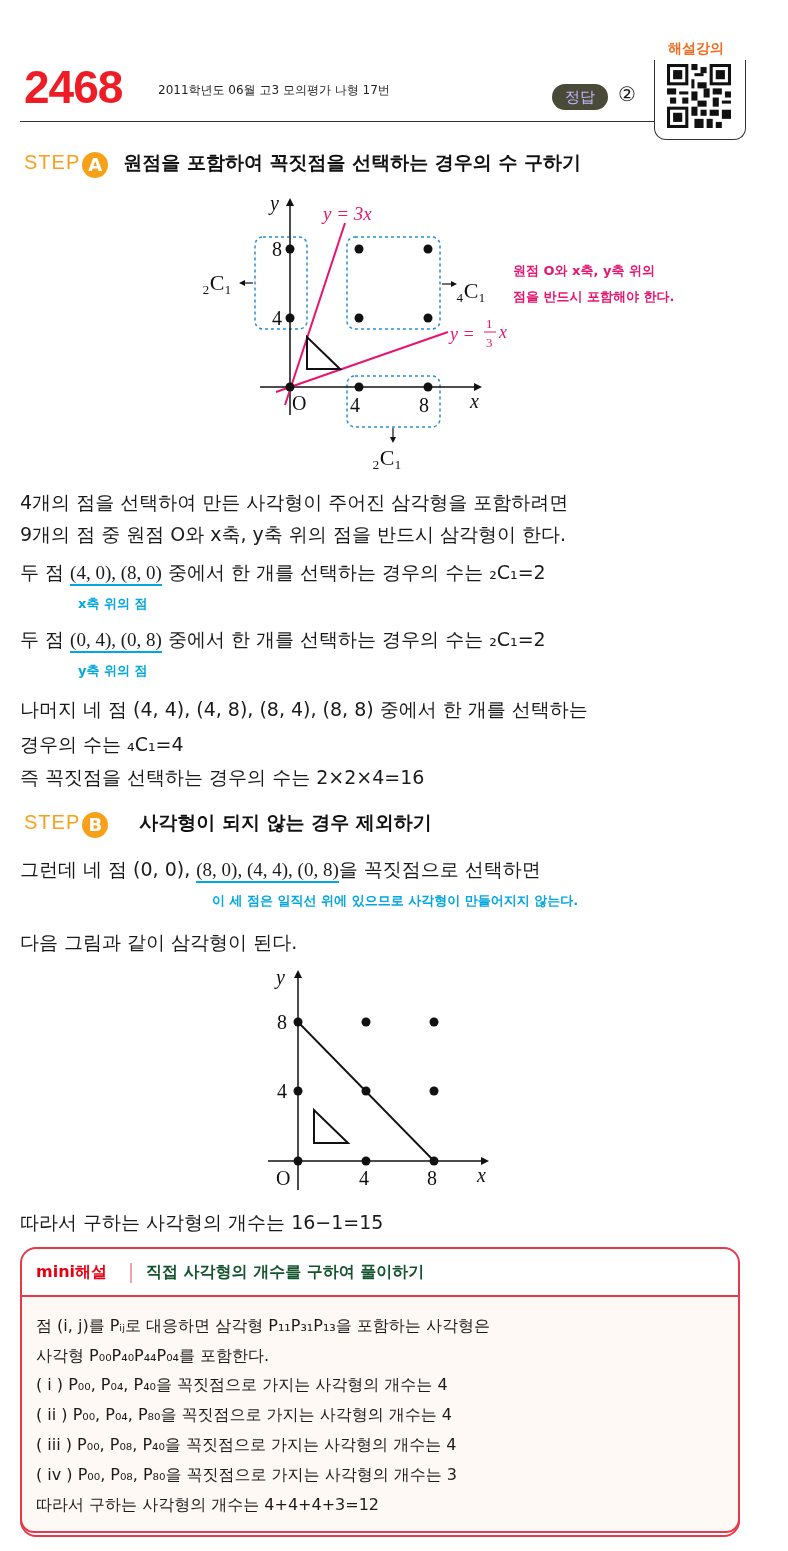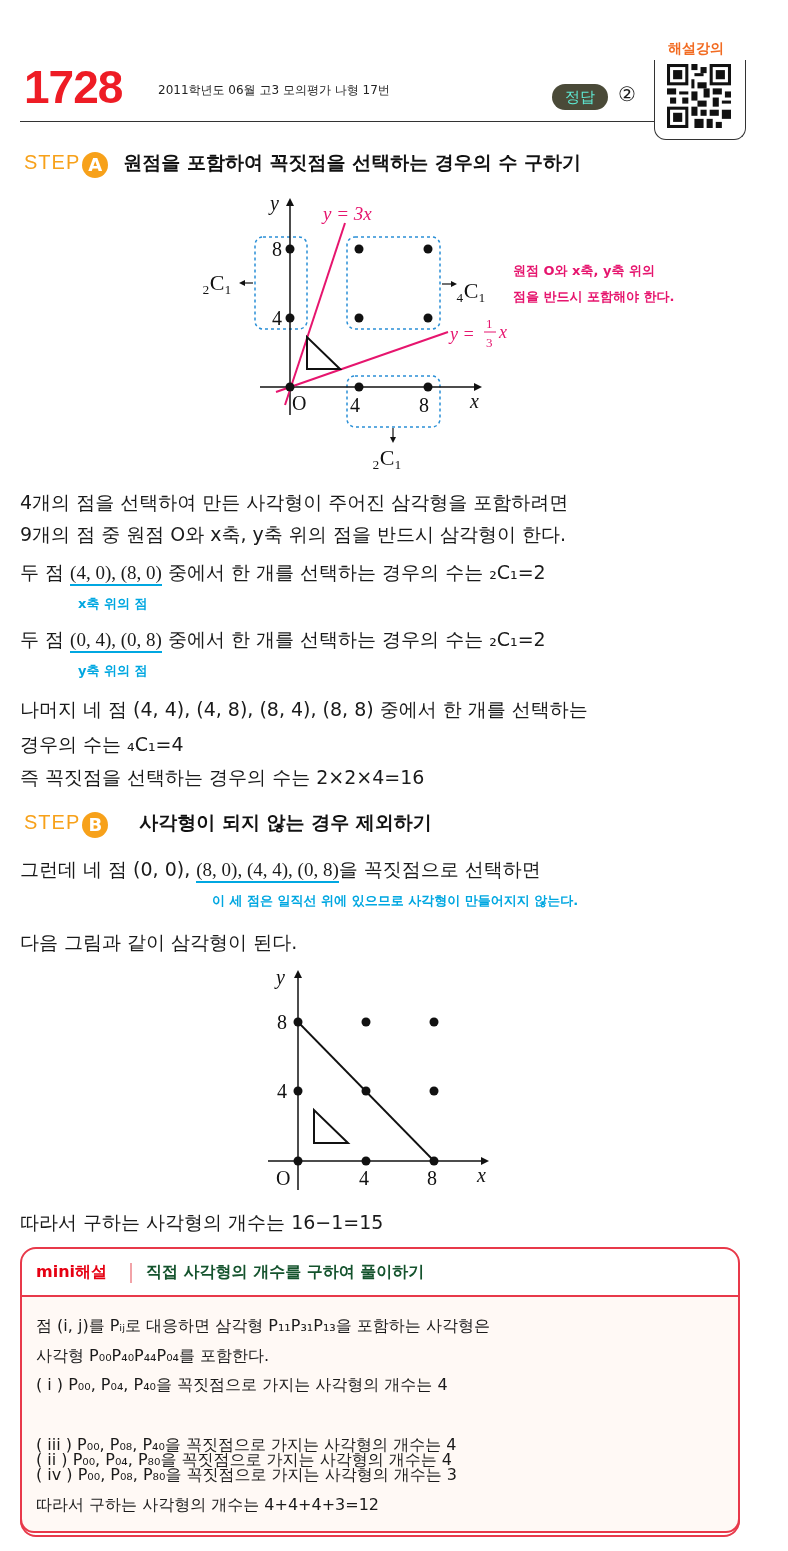--- a/index.html
+++ b/index.html
@@ -8,21 +8,21 @@
     font-family: "DejaVu Sans", "Liberation Sans", sans-serif; color: #1a1a1a;
     overflow: hidden;
   }
   .abs { position: absolute; }
   .math { font-family: "Liberation Serif", "DejaVu Serif", serif; }
 
   
   #prob-num { left: 24px; top: 60px; font-size: 46px; font-weight: bold; color: #ee1c25; letter-spacing: -1px; font-family: "Liberation Sans", sans-serif; }
   #source { left: 158px; top: 82px; font-size: 12px; color: #222; }
   #header-rule { left: 20px; top: 121px; width: 636px; height: 1px; background: #333; }
-  #answer-badge { left: 552px; top: 84px; width: 56px; height: 26px; border-radius: 13px; background: #4a4a38; color: #5eead4; font-size: 15px; text-align: center; line-height: 26px; }
+  #answer-badge { left: 552px; top: 84px; width: 56px; height: 26px; border-radius: 13px; background: #4a4a38; color: #c4b5fd; font-size: 15px; text-align: center; line-height: 26px; }
   #answer-val { left: 618px; top: 82px; font-size: 20px; }
   #lecture-label { left: 668px; top: 40px; font-size: 14px; font-weight: bold; color: #f26b21; }
   #qr-box { left: 654px; top: 60px; width: 92px; height: 80px; border: 1.5px solid #333; border-top: none; border-radius: 0 0 12px 12px; background: #fff; }
   #qr-code { left: 667px; top: 64px; width: 64px; height: 64px; }
 
   
   .step { font-size: 20px; color: #f7a11a; font-family: "Liberation Sans", sans-serif; letter-spacing: 1px; }
   .step-circle { display: inline-block; width: 26px; height: 26px; border-radius: 50%; background: #f7a11a; color: #fff; font-weight: bold; font-size: 18px; text-align: center; line-height: 26px; vertical-align: middle; margin-left: 2px; }
   .step-title { font-size: 19px; font-weight: bold; color: #111; }
 
@@ -36,21 +36,21 @@
   #mini-frame { left: 20px; top: 1247px; width: 720px; height: 290px; border: 2px solid #e8394a; border-radius: 16px; }
   #mini-head { left: 36px; top: 1262px; font-size: 16px; font-weight: bold; color: #e60012; }
   #mini-sep { left: 130px; top: 1263px; width: 2px; height: 20px; background: #f2a3a8; }
   #mini-title { left: 146px; top: 1262px; font-size: 16px; font-weight: bold; color: #14532d; }
   #mini-content { left: 20px; top: 1295px; width: 720px; height: 238px; border: 2px solid #e8394a; border-radius: 0 0 14px 14px; background: #fff9f5; }
   .mline { font-size: 16px; color: #1a1a1a; white-space: nowrap; }
 </style>
 </head>
 <body>
 
-<div class="abs" id="prob-num">1728</div>
+<div class="abs" id="prob-num">2468</div>
 <div class="abs" id="source">2011학년도 06월 고3 모의평가 나형 17번</div>
 <div class="abs" id="answer-badge">정답</div>
 <div class="abs math" id="answer-val">②</div>
 <div class="abs" id="header-rule"></div>
 <div class="abs" id="qr-box"></div>
 <div class="abs" id="lecture-label">해설강의</div>
 <svg class="abs" id="qr-code" viewBox="0 0 21 21">
   <rect width="21" height="21" fill="#fff"></rect>
   <g fill="#111">
     <rect x="0" y="0" width="7" height="7"></rect>
@@ -204,16 +204,16 @@
 <div class="abs line" style="left:20px; top:1210px;">따라서 구하는 사각형의 개수는 16−1=15</div>
 
 <div class="abs" id="mini-frame"></div>
 <div class="abs" id="mini-head">mini해설</div>
 <div class="abs" id="mini-sep"></div>
 <div class="abs" id="mini-title">직접 사각형의 개수를 구하여 풀이하기</div>
 <div class="abs" id="mini-content"></div>
 <div class="abs mline" style="left:36px; top:1316px;">점 (i, j)를 Pᵢⱼ로 대응하면 삼각형 P₁₁P₃₁P₁₃을 포함하는 사각형은</div>
 <div class="abs mline" style="left:36px; top:1346px;">사각형 P₀₀P₄₀P₄₄P₀₄를 포함한다.</div>
 <div class="abs mline" style="left:36px; top:1375px;">( i ) P₀₀, P₀₄, P₄₀을 꼭짓점으로 가지는 사각형의 개수는 4</div>
-<div class="abs mline" style="left:36px; top:1405px;margin-top:45px;">( ii ) P₀₀, P₀₄, P₈₀을 꼭짓점으로 가지는 사각형의 개수는 4</div>
+<div class="abs mline" style="left:36px; top:1405px;">( ii ) P₀₀, P₀₄, P₈₀을 꼭짓점으로 가지는 사각형의 개수는 4</div>
 <div class="abs mline" style="left:36px; top:1435px;">( iii ) P₀₀, P₀₈, P₄₀을 꼭짓점으로 가지는 사각형의 개수는 4</div>
 <div class="abs mline" style="left:36px; top:1465px;">( iv ) P₀₀, P₀₈, P₈₀을 꼭짓점으로 가지는 사각형의 개수는 3</div>
 <div class="abs mline" style="left:36px; top:1495px;">따라서 구하는 사각형의 개수는 4+4+4+3=12</div>
 
 </body></html>

